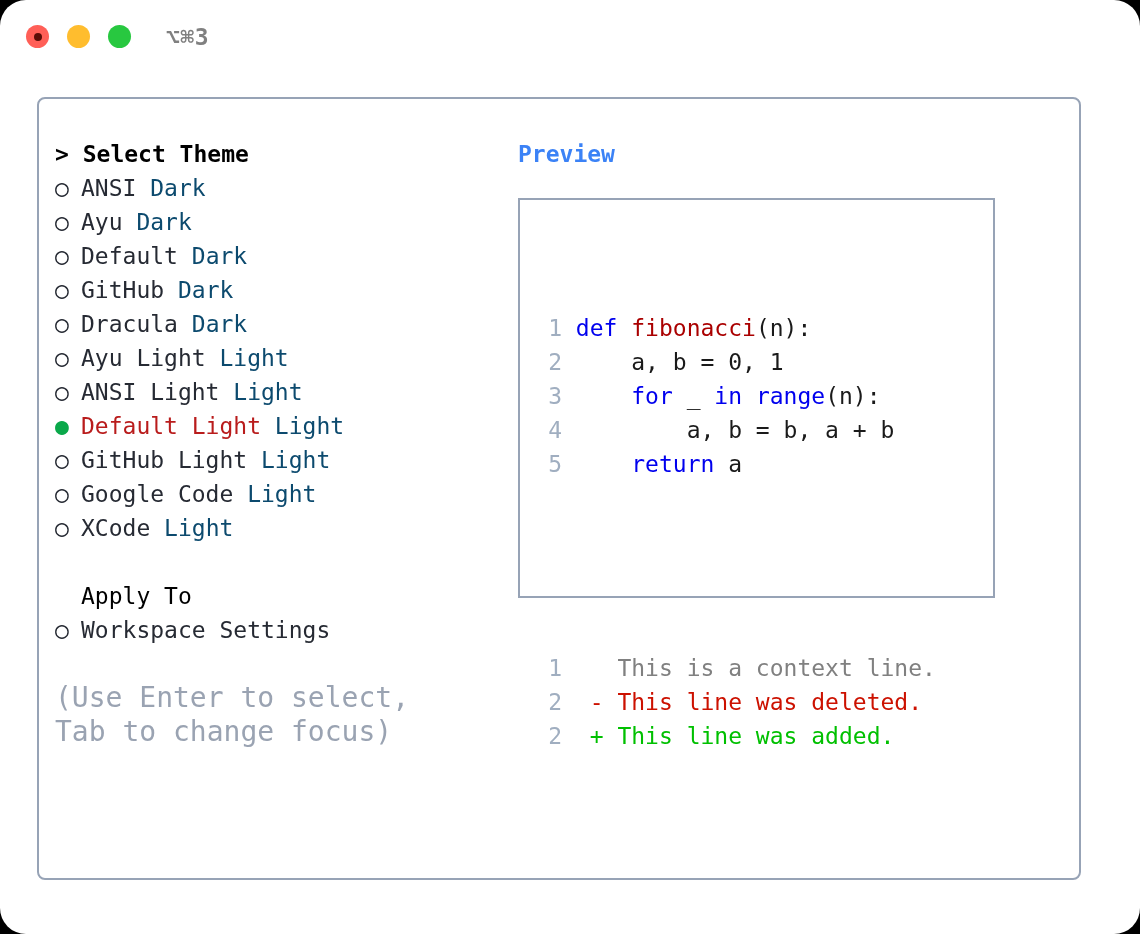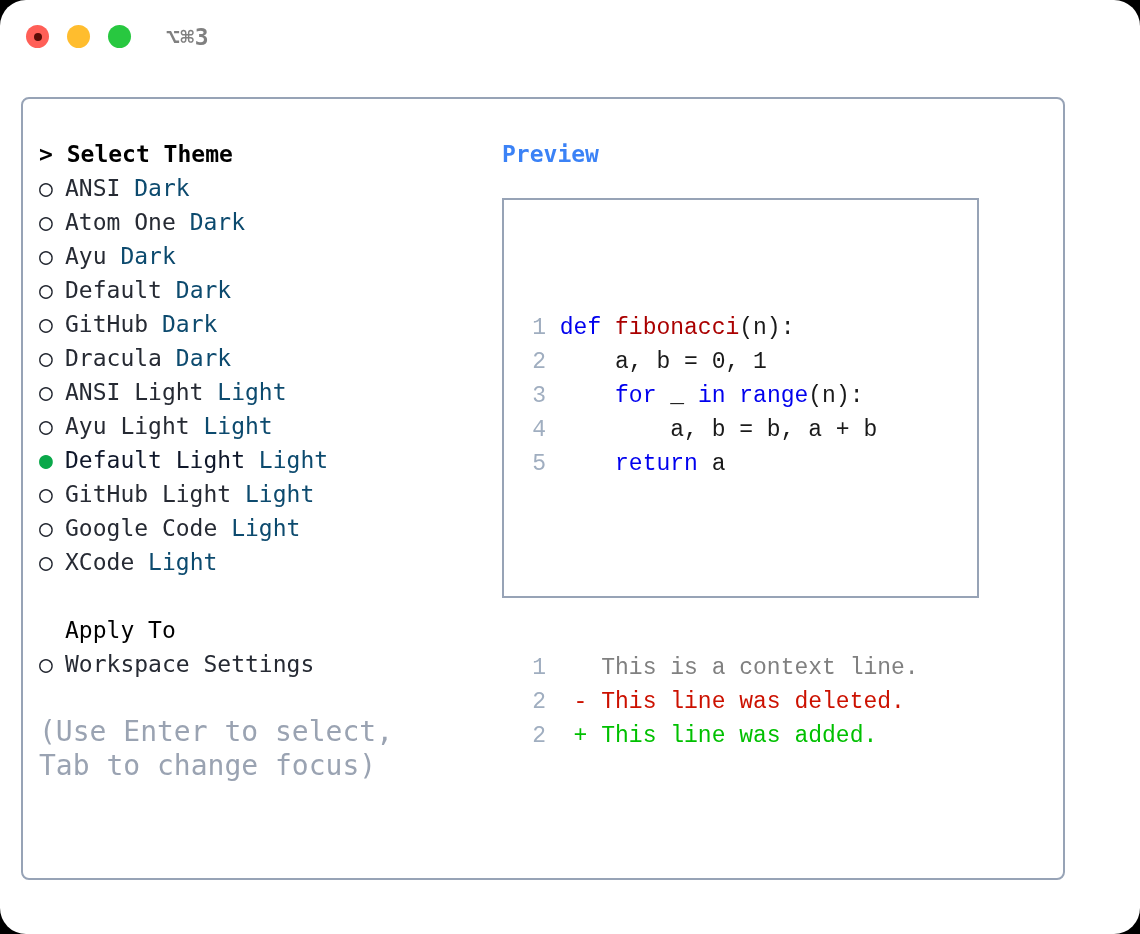--- a/index.html
+++ b/index.html
@@ -71,21 +71,21 @@
     font-weight: bold;
     color: #808080;
     letter-spacing: 0.5px;
     line-height: 26px;
     white-space: pre;
   }
 
   
   .panel {
     position: absolute;
-    left: 21px;
+    left: 37px;
     top: 97px;
     width: 1044px;
     height: 783px;
     box-sizing: border-box;
     border: 2px solid #97a3b6;
     border-radius: 8px;
     background: #ffffff;
   }
 
   .col-left {
@@ -115,21 +115,21 @@
     color: #262a33;
     white-space: pre;
     display: block;
   }
   .marker {
     display: inline-block;
     width: 26px;
     color: #262a33;
   }
   .marker.sel { color: #0aa84a; }
-  .row.selected .name { color: #0f172a; }
+  .row.selected .name { color: #b91c1c; }
   .name { color: #262a33; }
   .suffix { color: #0c4a6e; }
 
   .section-title {
     font-size: 23px;
     line-height: 34px;
     color: #000000;
     white-space: pre;
     padding-left: 26px;
   }
@@ -163,21 +163,21 @@
     position: relative;
   }
   .code {
     position: absolute;
     left: 16px;
     top: 43px;
     font-size: 23px;
     line-height: 34px;
     white-space: pre;
   }
-  .code-line { white-space: pre; font-family: Liberation Mono, monospace; }
+  .code-line { white-space: pre; }
   .ln {
     color: #a0aec0;
     display: inline-block;
     width: 26px;
     text-align: right;
   }
   .kw   { color: #0000ee; }
   .fn   { color: #aa0000; }
   .plain{ color: #1a1a1a; }
   .ctx  { color: #808080; }
@@ -200,27 +200,26 @@
   </div>
 
   <div class="panel">
 
     <div class="col-left">
 
       <div class="list-header">&gt; Select Theme</div>
 
       <div id="theme-list">
           <div class="row"><span class="marker">○</span><span class="name">ANSI</span><span class="suffix"> Dark</span></div>
-          <div class="row"><span class="marker">○</span><span class="name">Atom One</span><span class="suffix"> Dark</span></div>
           <div class="row"><span class="marker">○</span><span class="name">Ayu</span><span class="suffix"> Dark</span></div>
           <div class="row"><span class="marker">○</span><span class="name">Default</span><span class="suffix"> Dark</span></div>
           <div class="row"><span class="marker">○</span><span class="name">GitHub</span><span class="suffix"> Dark</span></div>
           <div class="row"><span class="marker">○</span><span class="name">Dracula</span><span class="suffix"> Dark</span></div>
+          <div class="row"><span class="marker">○</span><span class="name">Ayu Light</span><span class="suffix"> Light</span></div>
           <div class="row"><span class="marker">○</span><span class="name">ANSI Light</span><span class="suffix"> Light</span></div>
-          <div class="row"><span class="marker">○</span><span class="name">Ayu Light</span><span class="suffix"> Light</span></div>
           <div class="row selected"><span class="marker sel">●</span><span class="name">Default Light</span><span class="suffix"> Light</span></div>
           <div class="row"><span class="marker">○</span><span class="name">GitHub Light</span><span class="suffix"> Light</span></div>
           <div class="row"><span class="marker">○</span><span class="name">Google Code</span><span class="suffix"> Light</span></div>
           <div class="row"><span class="marker">○</span><span class="name">XCode</span><span class="suffix"> Light</span></div>
         </div>
 
       <div class="spacer-lg"></div>
 
       <div class="section-title">Apply To</div>
 

